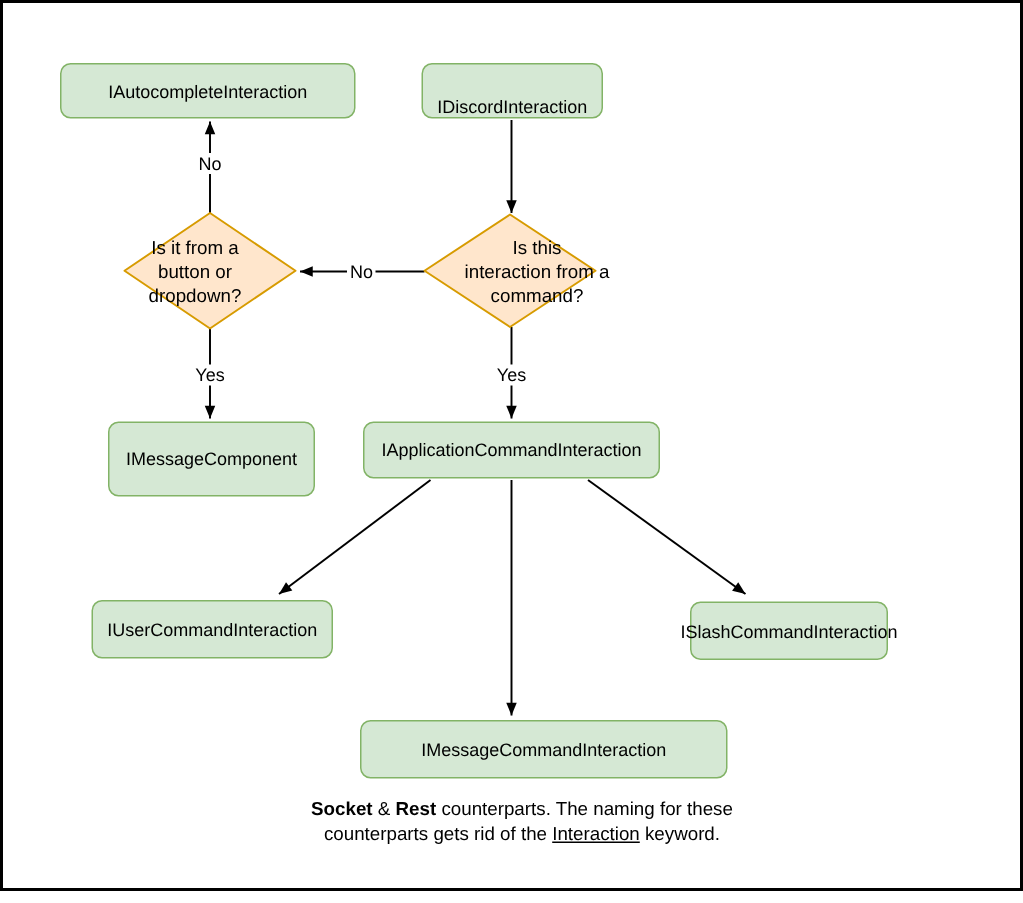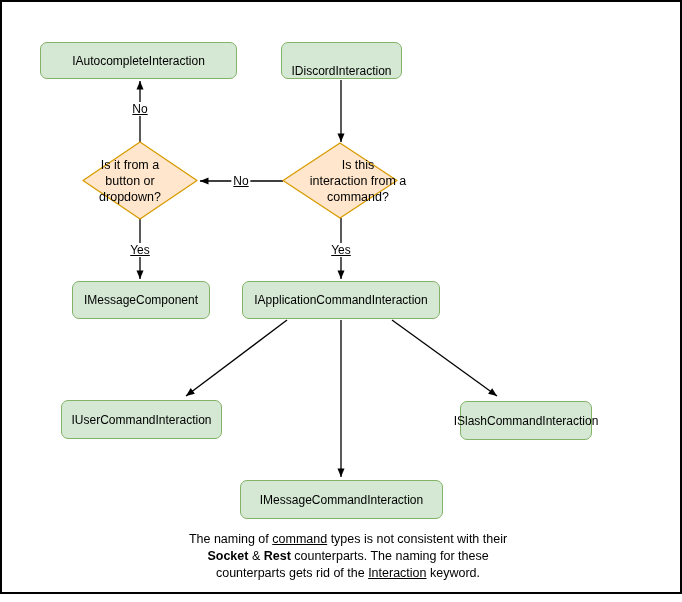--- a/index.html
+++ b/index.html
@@ -68,21 +68,20 @@
     color: var(--text, #000000);
   }
   .edge-label {
     position: absolute;
     transform: translate(-50%, -50%);
     background: var(--bg, #ffffff);
     font-size: 12px;
     color: var(--text, #000000);
     padding: 0 2px;
     white-space: nowrap;
-    text-decoration: underline;
   }
   .caption {
     position: absolute;
     left: 138px;
     top: 531px;
     width: 420px;
     text-align: center;
     font-size: 12.5px;
     line-height: 17px;
     color: var(--text, #000000);
@@ -121,41 +120,40 @@
       <div class="diamond-label" style="left: 73px; top: 142px; width: 114px; height: 77px;">
         <div>Is it from a</div>
         <div>button or</div>
         <div>dropdown?</div>
       </div>
       <div class="diamond-label" style="left: 301px; top: 143px; width: 114px; height: 75px;">
         <div>Is this</div>
         <div>interaction from a</div>
         <div>command?</div>
       </div>
-      <div class="node" style="left: 72px; top: 281px; width: 138px; height: 38px;">
+      <div class="node" style="left: 72px; top: 281px; width: 138px; height: 50px;">
         <span>IMessageComponent</span>
       </div>
       <div class="node" style="left: 242px; top: 281px; width: 198px; height: 38px;">
         <span>IApplicationCommandInteraction</span>
       </div>
       <div class="node" style="left: 61px; top: 400px; width: 161px; height: 39px;">
         <span>IUserCommandInteraction</span>
       </div>
       <div class="node" style="left: 460px; top: 401px; width: 132px; height: 39px;">
         <span>ISlashCommandInteraction</span>
       </div>
-      <div class="node" style="left: 240px; top: 480px; width: 203px; height: 39px;">
+      <div class="node" style="left: 240px; top: 480px; width: 245px; height: 39px;">
         <span>IMessageCommandInteraction</span>
       </div>
     </div>
   <div id="labels-layer">
       <div class="edge-label" style="left: 140px; top: 109px;">No</div>
       <div class="edge-label" style="left: 241px; top: 181px;">No</div>
       <div class="edge-label" style="left: 140px; top: 250px;">Yes</div>
       <div class="edge-label" style="left: 341px; top: 250px;">Yes</div>
     </div>
   <div id="caption" class="caption">
-      <div><span>The naming of </span><span class="underline">command</span><span> types is not consistent with their</span></div>
       <div><span class="bold">Socket</span><span> &amp; </span><span class="bold">Rest</span><span> counterparts. The naming for these</span></div>
       <div><span>counterparts gets rid of the </span><span class="underline">Interaction</span><span> keyword.</span></div>
     </div>
   <div class="frame"></div>
 </div>
 
 </body></html>

